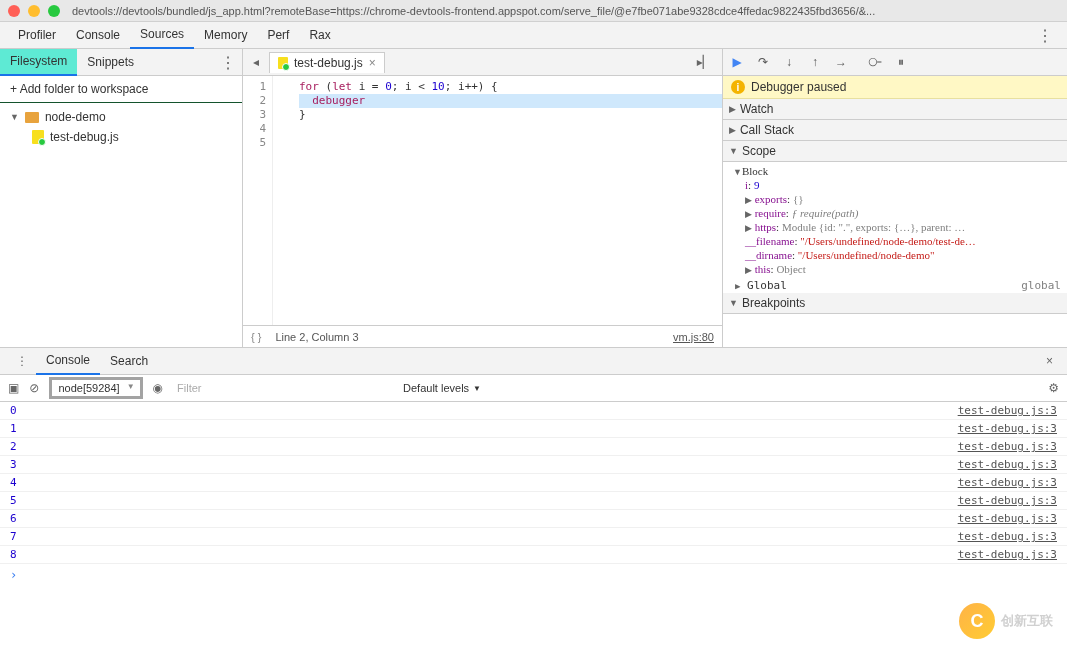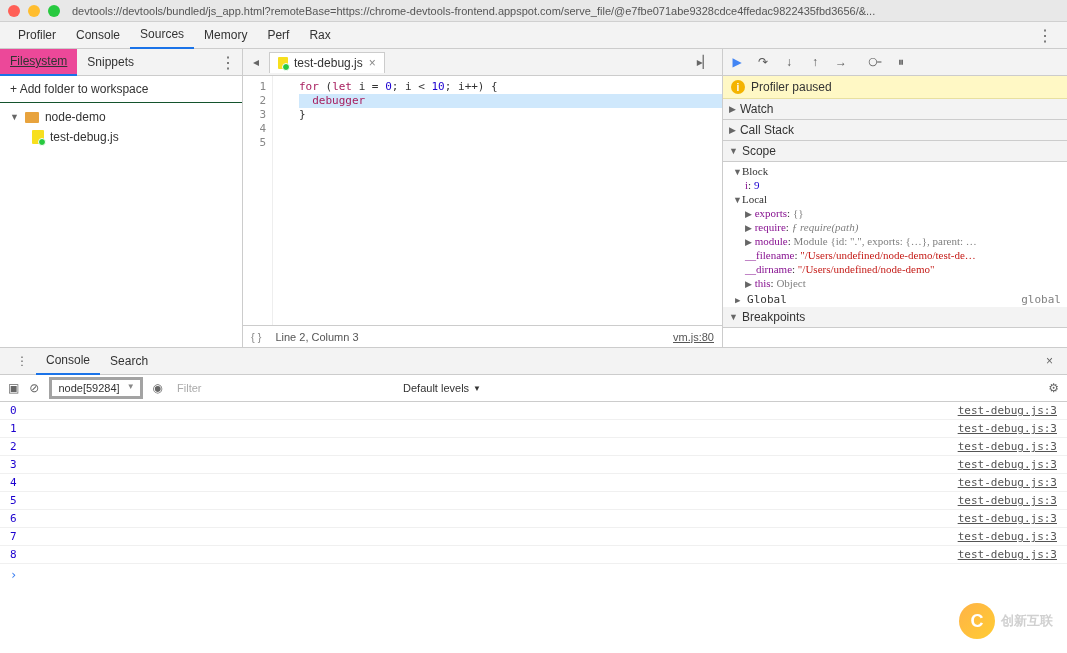--- a/index.html
+++ b/index.html
@@ -9,21 +9,21 @@
 .tl { width: 12px; height: 12px; border-radius: 50%; }
 .tl.red { background: #ff5f56; } .tl.yellow { background: #ffbd2e; } .tl.green { background: #27c93f; }
 .url { margin-left: 12px; color: #555; font-size: 11px; overflow: hidden; white-space: nowrap; text-overflow: ellipsis; flex: 1; }
 .toolbar { height: 27px; background: #f3f3f3; border-bottom: 1px solid #ccc; display: flex; align-items: center; padding: 0 8px; }
 .tab { padding: 0 10px; height: 27px; display: flex; align-items: center; color: #333; cursor: pointer; }
 .tab.active { border-bottom: 2px solid #1a73e8; color: #333; }
 .kebab { margin-left: auto; color: #666; font-size: 16px; padding: 0 6px; }
 .main { display: flex; height: 298px; }
 .sidebar { width: 243px; border-right: 1px solid #ccc; display: flex; flex-direction: column; }
 .side-tabs { height: 27px; background: #f3f3f3; border-bottom: 1px solid #ccc; display: flex; align-items: center; }
-.side-tabs .tab.active { background: #ec4899; text-decoration: underline; }
+.side-tabs .tab.active { background: #5eead4; }
 .addfolder { padding: 6px 10px; color: #333; border-bottom: 1px solid #14532d; cursor: pointer; }
 .tree { padding: 4px 0; }
 .tree-row { padding: 3px 10px; display: flex; align-items: center; gap: 6px; cursor: pointer; }
 .folder-ico { width: 14px; height: 11px; background: #e8a33d; border-radius: 1px; }
 .file-ico { width: 12px; height: 14px; background: #f7df1e; border-radius: 1px; position: relative; }
 .file-ico::after { content: ""; position: absolute; bottom: -2px; right: -2px; width: 6px; height: 6px; background: #27c93f; border-radius: 50%; border: 1px solid #fff; }
 .editor { flex: 1; border-right: 1px solid #ccc; display: flex; flex-direction: column; }
 .ed-tabs { height: 27px; background: #f3f3f3; border-bottom: 1px solid #ccc; display: flex; align-items: center; padding: 0 6px; gap: 6px; }
 .nav-ico { color: #666; padding: 0 4px; cursor: pointer; }
 .ed-tab { display: flex; align-items: center; gap: 6px; background: #fff; padding: 3px 8px; border: 1px solid #ccc; border-bottom: none; }
@@ -166,41 +166,40 @@
       <span class="dbg-ico play">▶</span>
       <span class="dbg-ico">↷</span>
       <span class="dbg-ico">↓</span>
       <span class="dbg-ico">↑</span>
       <span class="dbg-ico">→</span>
       <span class="dbg-ico" style="margin-left:8px">⧃</span>
       <span class="dbg-ico">⏸</span>
     </div>
     <div class="dbg-paused">
       <span class="warn">i</span>
-      <span>Profiler paused</span>
+      <span>Debugger paused</span>
     </div>
     <div class="dbg-sec">
         <span class="tri">▶</span>
         <span>Watch</span>
       </div>
     <div class="dbg-sec">
         <span class="tri">▶</span>
         <span>Call Stack</span>
       </div>
     <div class="dbg-sec">
         <span class="tri">▼</span>
         <span>Scope</span>
       </div>
     <div class="scope-body" id="scope-body">
         <div class="scope-row h"><span class="tri">▼</span>Block</div>
         <div class="scope-row"><span class="prop">i</span>: <span class="val-num">9</span></div>
-        <div class="scope-row h"><span class="tri">▼</span>Local</div>
         <div class="scope-row"><span class="tri">▶</span> <span class="prop">exports</span>: <span class="val-obj">{}</span></div>
         <div class="scope-row"><span class="tri">▶</span> <span class="prop">require</span>: <span class="val-fn">ƒ require(path)</span></div>
-        <div class="scope-row"><span class="tri">▶</span> <span class="prop">module</span>: <span class="val-obj">Module {id: ".", exports: {…}, parent: …</span></div>
+        <div class="scope-row"><span class="tri">▶</span> <span class="prop">https</span>: <span class="val-obj">Module {id: ".", exports: {…}, parent: …</span></div>
         <div class="scope-row"><span class="prop">__filename</span>: <span class="val-str">"/Users/undefined/node-demo/test-de…</span></div>
         <div class="scope-row"><span class="prop">__dirname</span>: <span class="val-str">"/Users/undefined/node-demo"</span></div>
         <div class="scope-row"><span class="tri">▶</span> <span class="prop">this</span>: <span class="val-obj">Object</span></div>
       </div>
     <div class="global-row">
       <span><span class="tri">▶</span> <span>Global</span></span>
       <span class="val-obj">global</span>
     </div>
     <div class="dbg-sec">
         <span class="tri">▼</span>

